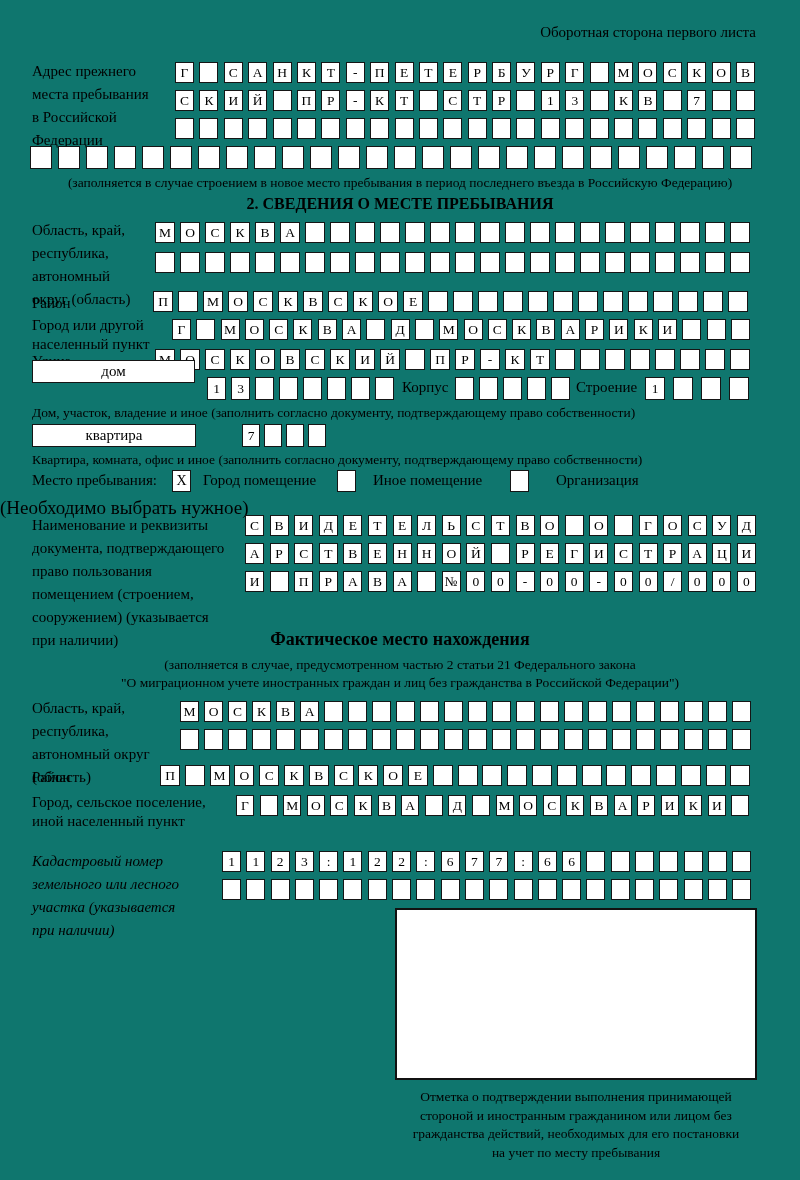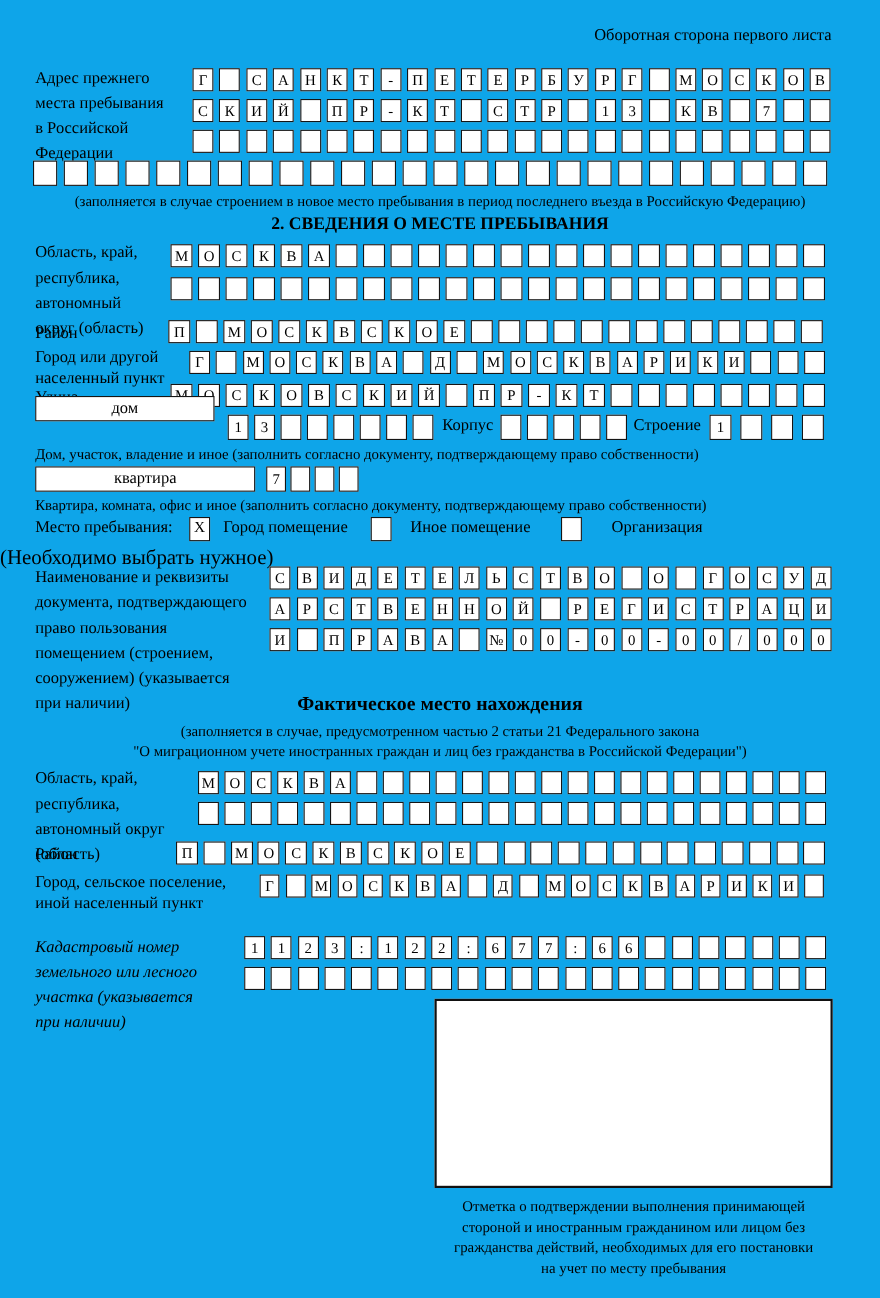--- a/index.html
+++ b/index.html
@@ -1,17 +1,17 @@
 <!DOCTYPE html>
 <html><head>
 <meta charset="utf-8">
 <style>
   html,body{margin:0;padding:0;background:#e8e8e8;}
   .page{
-    position:relative;width:800px;height:1180px;margin:0 auto;background:#0ea5e9;
+    position:relative;width:800px;height:1180px;margin:0 auto;background:#0f766e;
     color:#000;font-family:"Liberation Serif","DejaVu Serif",serif;overflow:hidden;
   }
   .abs{position:absolute;}
   .lbl{font-size:15px;line-height:23px;white-space:pre-line;}
   .lbl-tight{font-size:15px;line-height:19px;white-space:pre-line;}
   .note{font-size:13.5px;line-height:17px;}
   .center{left:0;width:800px;text-align:center;}
   .bold{font-weight:bold;}
   .cellrow{position:absolute;display:flex;gap:var(--g,5px);}
   .cell{
@@ -315,21 +315,21 @@
     </div>
   <div class="abs" style="left:576px;top:379px;font-size:15px;">Строение</div>
   <div class="cellrow" style="left:645px;top:377px;--w:20px;--h:23px;--g:8px;">
       <span class="cell">1</span>
       <span class="cell"></span>
       <span class="cell"></span>
       <span class="cell"></span>
     </div>
   <div class="abs note" style="left:32px;top:404px;">Дом, участок, владение и иное (заполнить согласно документу, подтверждающему право собственности)</div>
 
-  <div class="widebox" style="left:32px;top:424px;width:200px;height:23px;">квартира</div>
+  <div class="widebox" style="left:32px;top:424px;width:164px;height:23px;">квартира</div>
   <div class="cellrow" style="left:242px;top:424px;--w:18px;--h:23px;--g:4px;">
       <span class="cell">7</span>
       <span class="cell"></span>
       <span class="cell"></span>
       <span class="cell"></span>
     </div>
   <div class="abs note" style="left:32px;top:451px;">Квартира, комната, офис и иное (заполнить согласно документу, подтверждающему право собственности)</div>
 
   <div class="abs" style="left:32px;top:472px;font-size:15px;">Место пребывания:</div>
   <div class="checkbox" style="left:172px;top:470px;">X</div>

